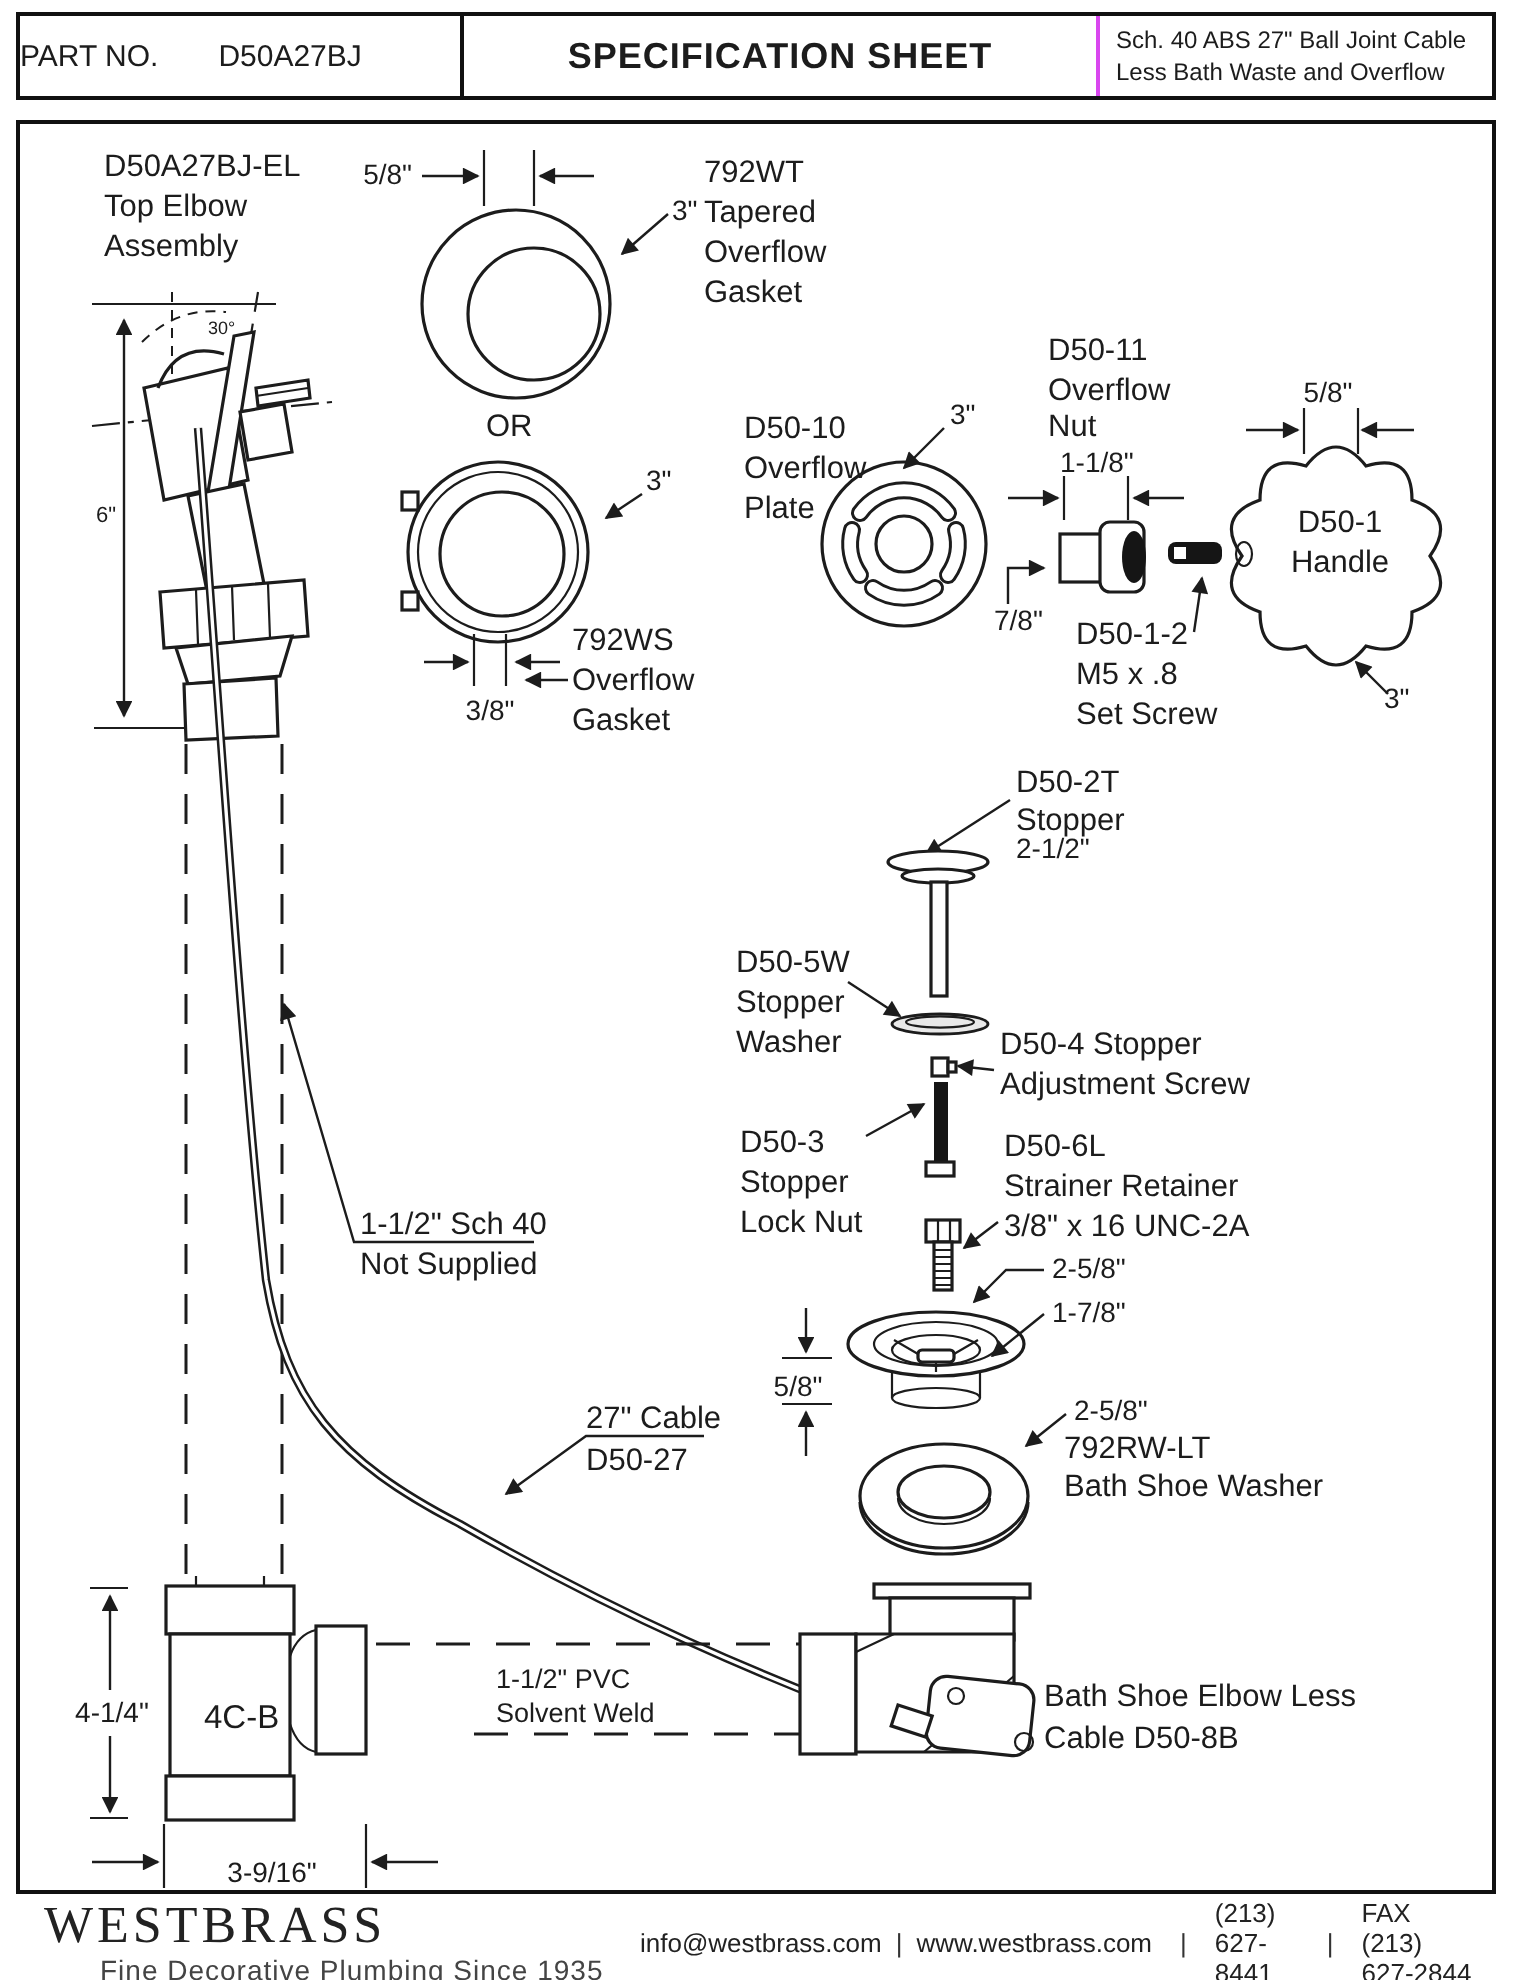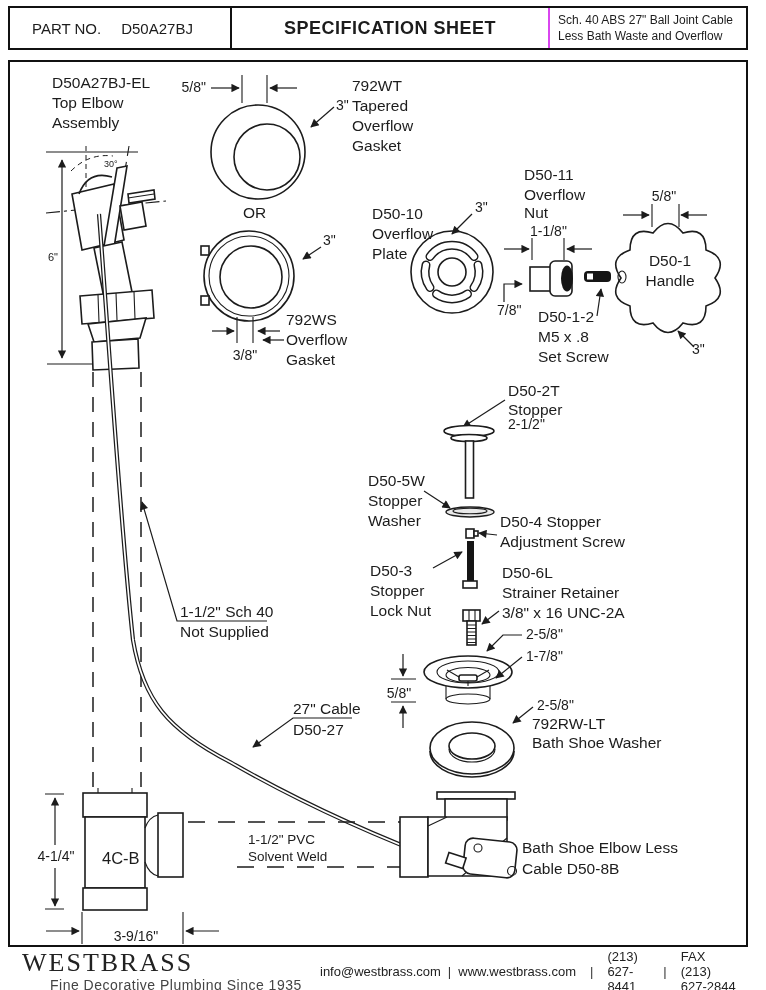--- a/index.html
+++ b/index.html
@@ -2,22 +2,22 @@
 <html><head>
 <meta charset="utf-8">
 <style>
   html,body{margin:0;padding:0;background:#fff;}
   .page{position:relative;width:766px;height:990px;background:#fff;overflow:hidden;
         font-family:"Liberation Sans",sans-serif;color:#1c1c1c;}
   
   .hdr{position:absolute;left:8px;top:6px;width:740px;height:44px;border:2px solid #111;
        display:flex;align-items:stretch;box-sizing:border-box;background:#fff;}
   .hdr-cell{display:flex;align-items:center;box-sizing:border-box;}
-  .hdr-part{width:222px;border-right:2px solid #111;padding-left:22px;font-size:15px;}
-  .hdr-part .num{margin-left:20px;}
+  .hdr-part{width:222px;border-right:2px solid #111;font-size:15px;}
+  .hdr-part .num{margin-left:30px;}
   .hdr-title{flex:1;justify-content:center;border-right:2px solid #d946ef;
              font-size:18px;font-weight:bold;letter-spacing:.5px;}
   .hdr-sub{width:196px;padding:4px 8px;font-size:12px;line-height:1.35;flex-direction:column;
            align-items:flex-start;justify-content:center;}
   
   .mainbox{position:absolute;left:8px;top:60px;width:740px;height:887px;border:2px solid #111;
            box-sizing:border-box;background:#fff;}
   svg.diagram{position:absolute;left:0;top:0;}
   svg text{font-family:"Liberation Sans",sans-serif;fill:#1c1c1c;}
   .t15{font-size:15.5px}.t14{font-size:14px}.t13{font-size:13.5px}

